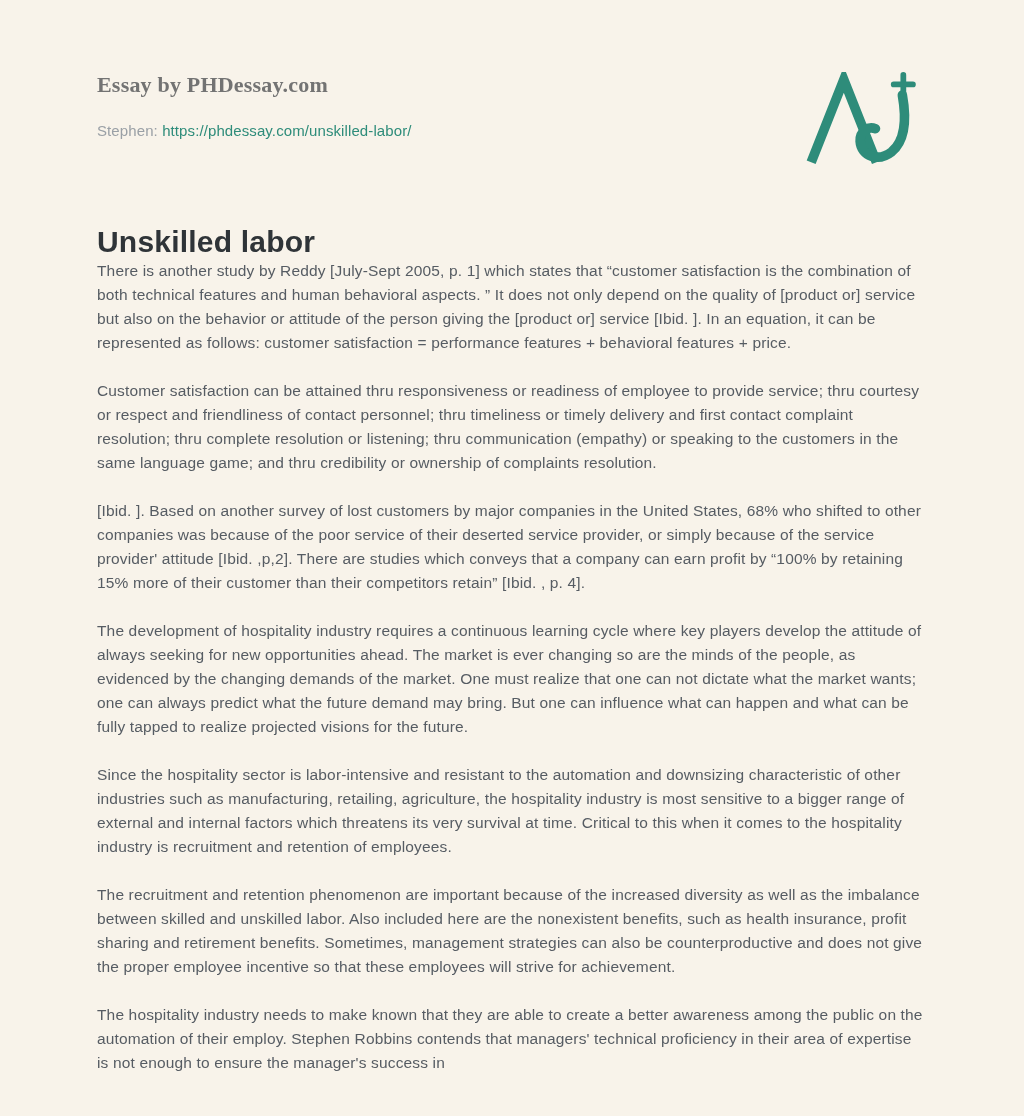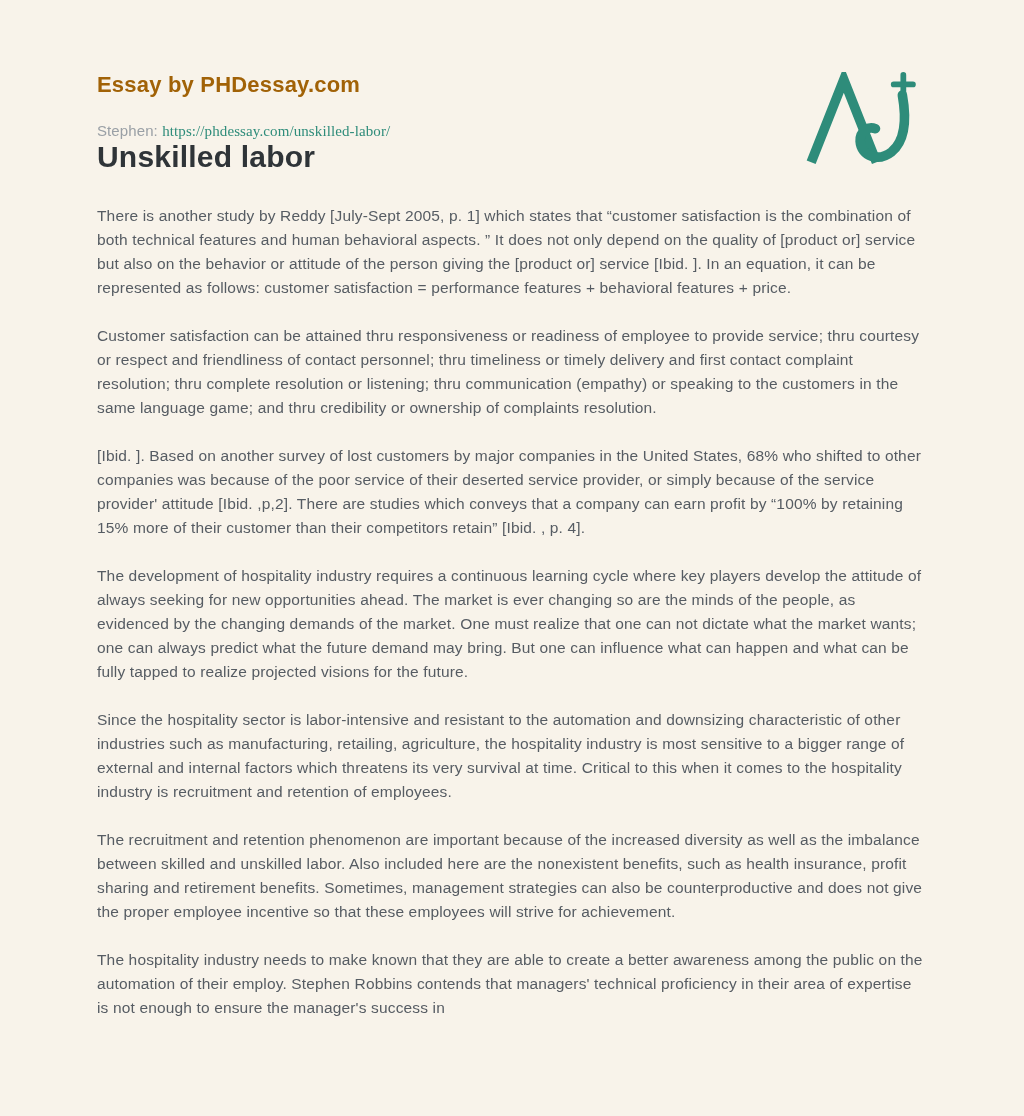--- a/index.html
+++ b/index.html
@@ -19,49 +19,49 @@
     height: 1116px;
     padding: 72px 97px 0 97px;
   }
   .header {
     position: relative;
     padding-right: 140px;
   }
   .header-title {
     font-size: 22px;
     font-weight: 700;
-    color: #a16207;
+    color: #737373;
     letter-spacing: 0.2px;
     margin-bottom: 24px;
+    font-family: Liberation Serif, serif;
   }
   .source-line {
     font-size: 15px;
     color: #9aa0a6;
     letter-spacing: 0.1px;
   }
   .source-line a {
     color: #2e8c7a;
     text-decoration: none;
-    font-family: Liberation Serif, serif;
   }
   .logo {
     position: absolute;
     top: 0;
     right: 5px;
     width: 118px;
     height: 96px;
   }
   .article-title {
+    margin-top: 86px;
     font-size: 30px;
     font-weight: 700;
     color: #2f3438;
     letter-spacing: 0.2px;
   }
   .article-body {
-    margin-top: 30px;
   }
   .article-body p {
     font-size: 15.5px;
     line-height: 24px;
     color: #565c63;
     margin-bottom: 24px;
     letter-spacing: 0.15px;
   }
 </style>
 </head>

